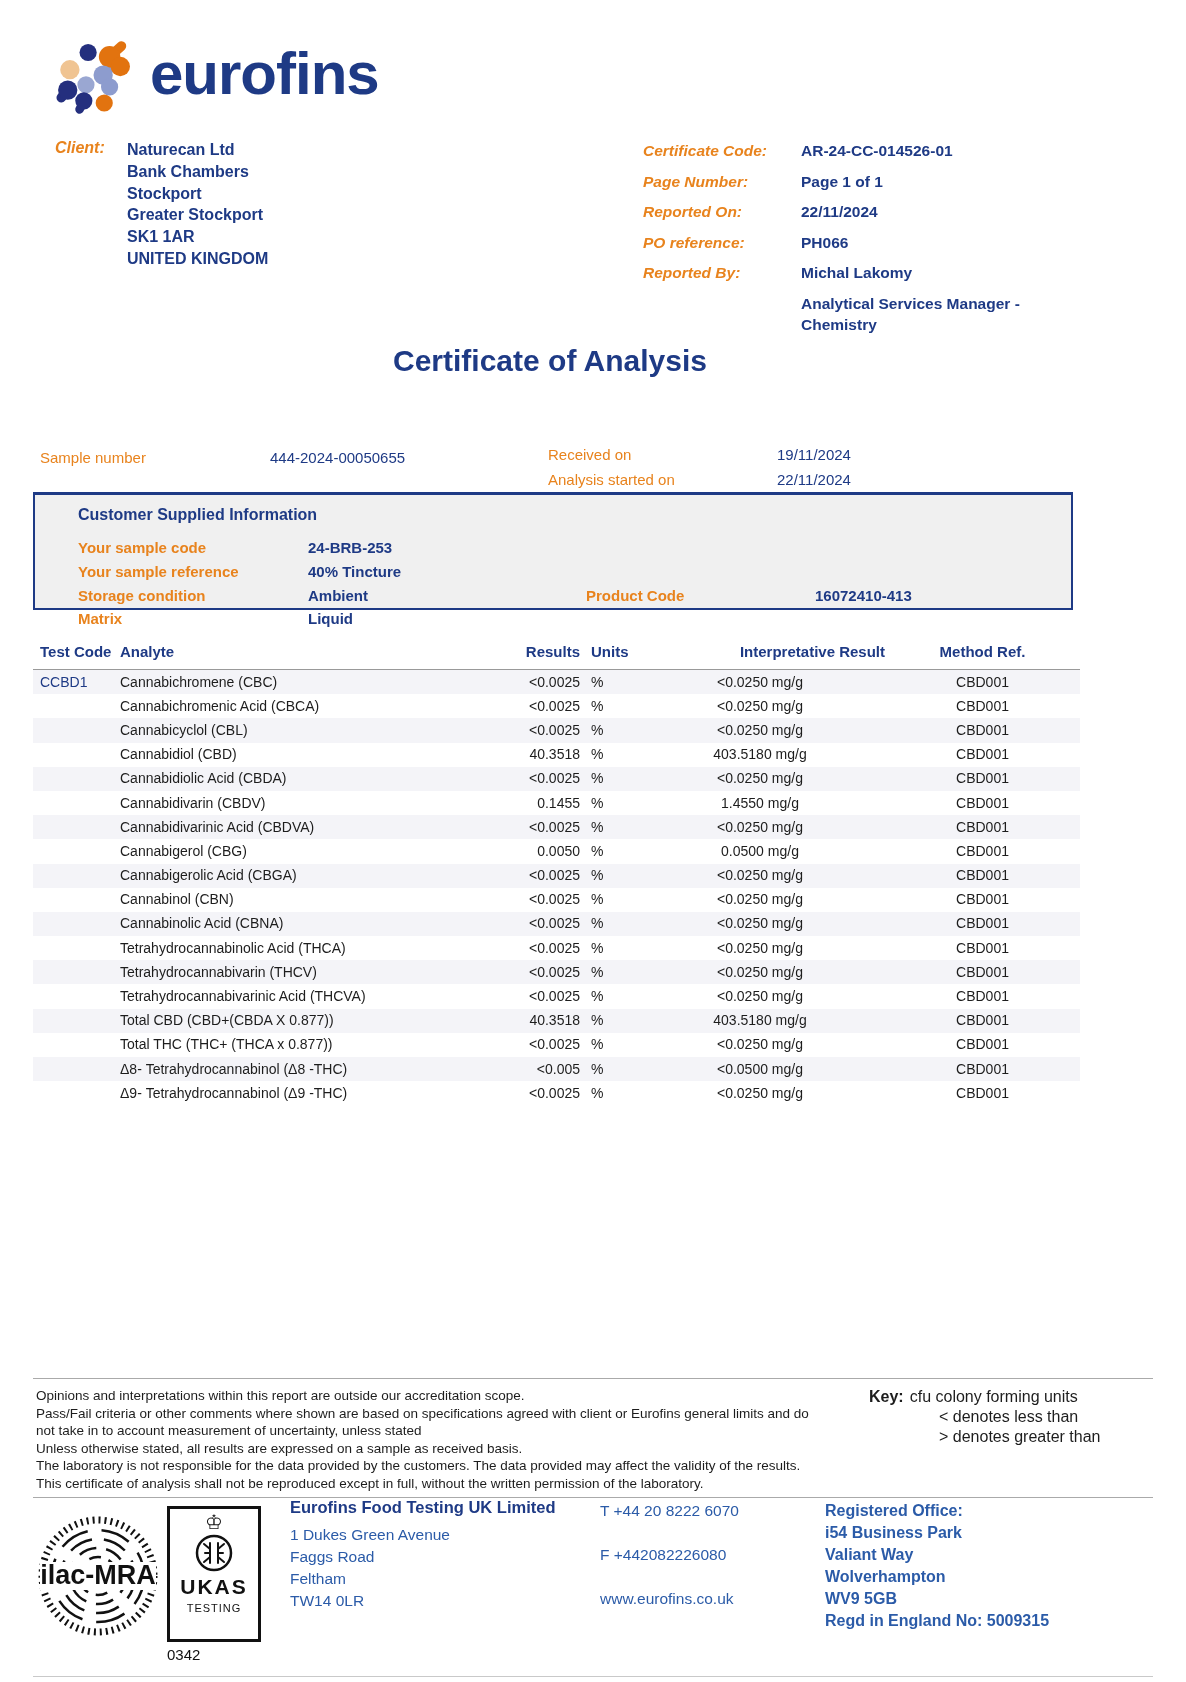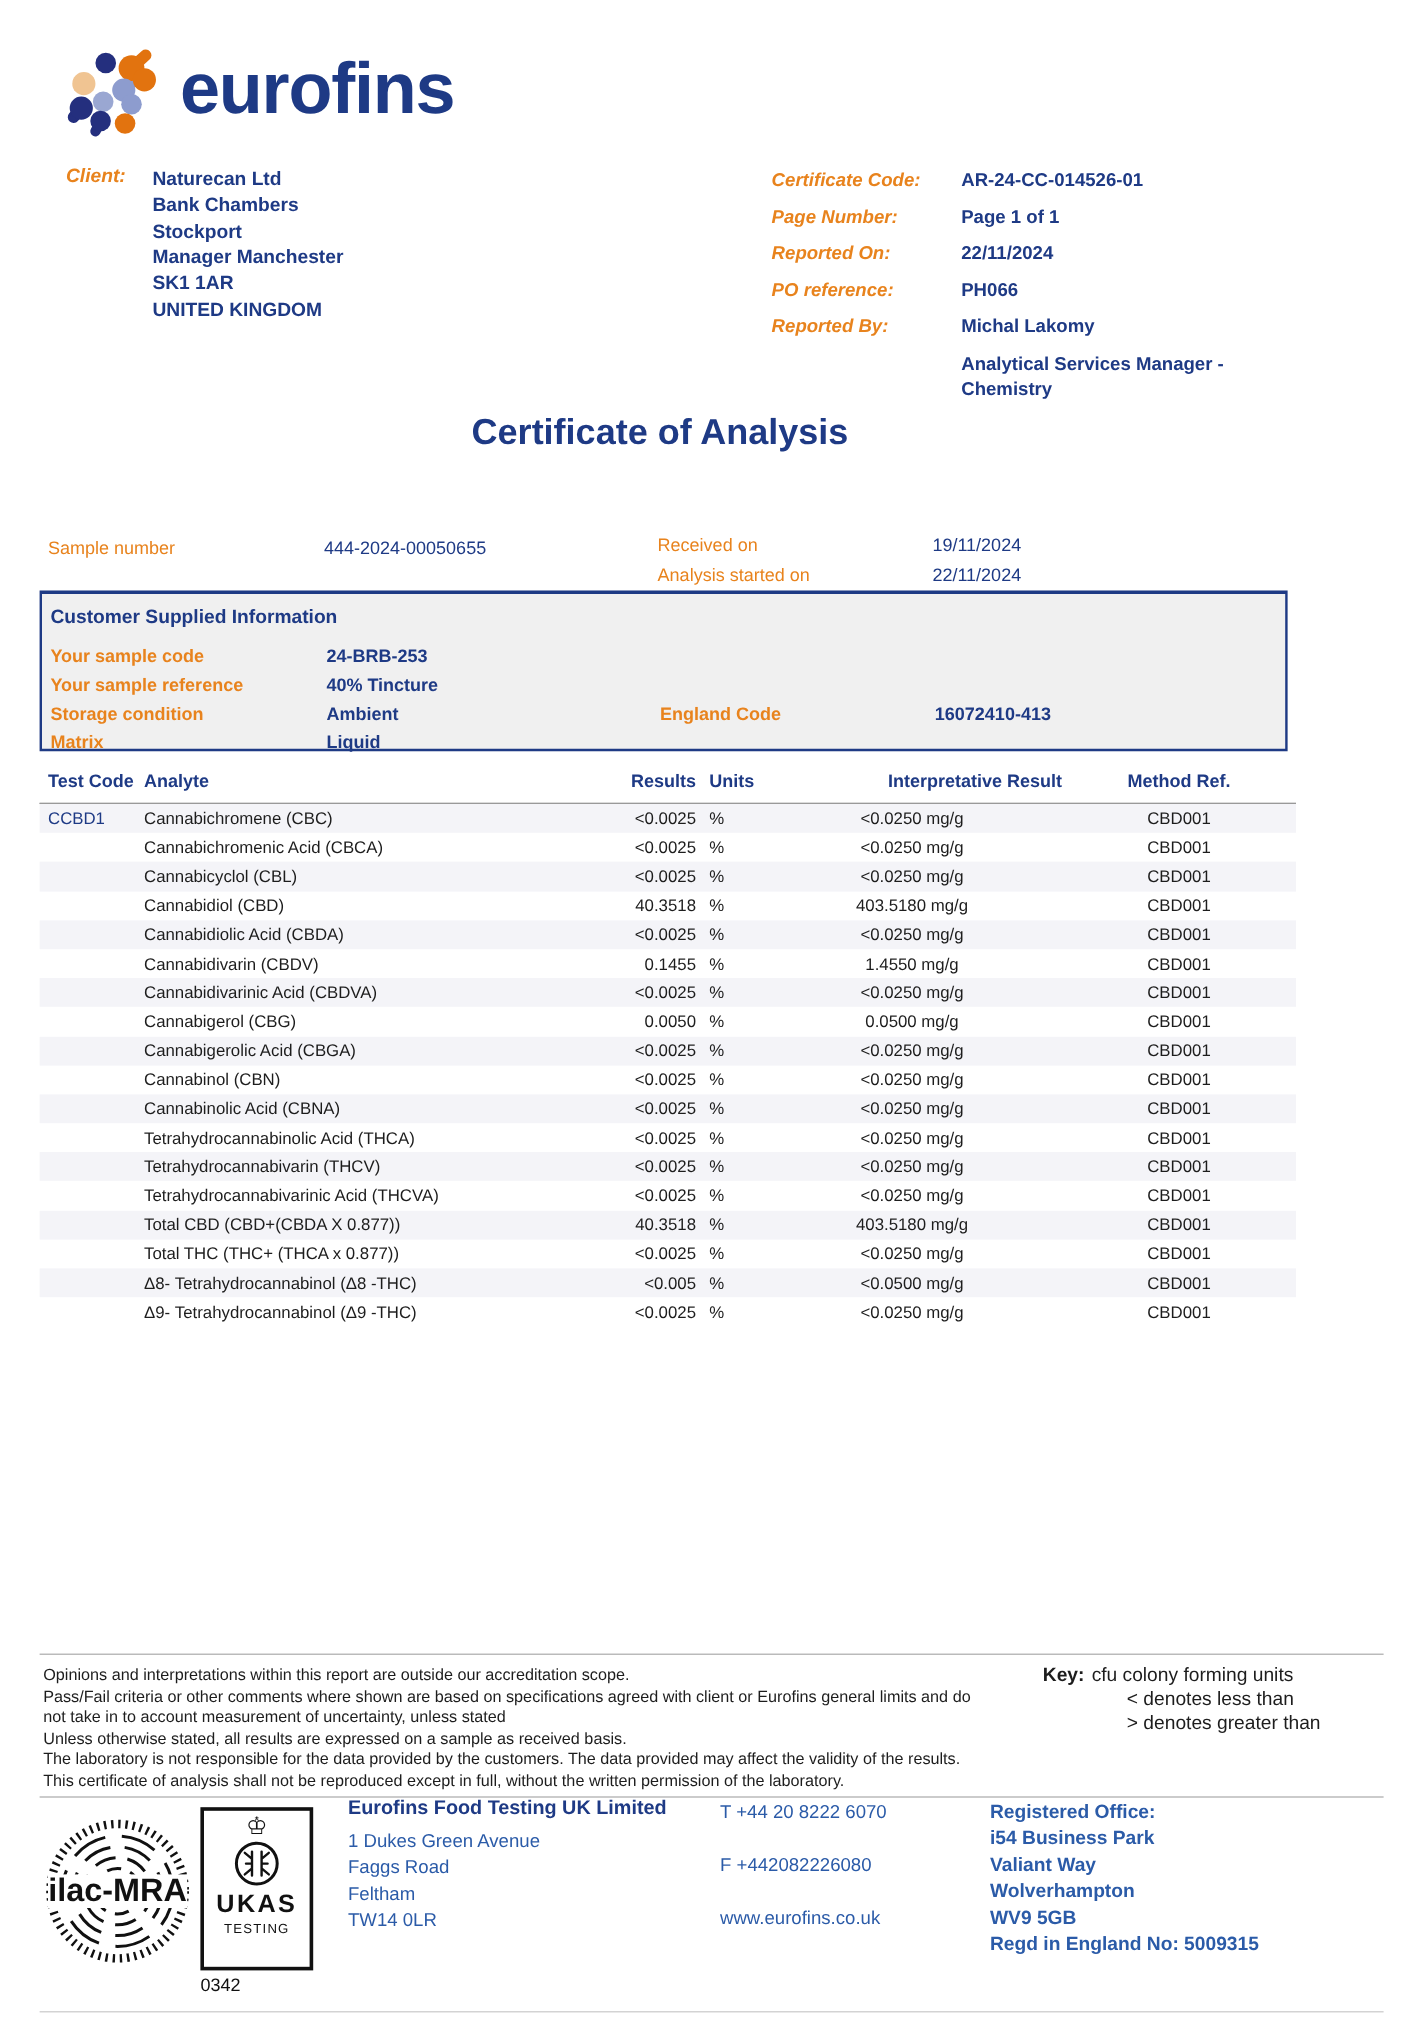--- a/index.html
+++ b/index.html
@@ -39,22 +39,22 @@
   .sample-block .lab{color:var(--orange);position:absolute;}
   .sample-block .val{color:var(--navy);position:absolute;}
   .s-num-lab{left:0;top:3px;}
   .s-num-val{left:230px;top:3px;}
   .s-rec-lab{left:508px;top:0;}
   .s-rec-val{left:737px;top:0;}
   .s-ana-lab{left:508px;top:25px;}
   .s-ana-val{left:737px;top:25px;}
 
   
-  .customer-box{position:absolute;left:33px;top:492px;width:1040px;height:134px;
-    background:var(--boxbg);border:2px solid var(--navy);border-top-width:3px;}
+  .customer-box{position:absolute;left:33px;top:492px;width:1040px;height:118px;
+    background:var(--boxbg);border:2px solid var(--navy);border-top-width:3px;padding-left:36px;}
   .cb-title{color:var(--navy);font-weight:bold;font-size:16px;margin:11px 0 12px 7px;}
   .cb-row{display:flex;font-size:15px;line-height:23.8px;padding-left:7px;font-weight:bold;}
   .cb-label{color:var(--orange);width:230px;flex:none;}
   .cb-value{color:var(--navy);width:278px;flex:none;}
   .cb-label2{color:var(--orange);width:229px;flex:none;}
   .cb-value2{color:var(--navy);}
 
   
   .results-table{position:absolute;left:33px;top:637px;width:1047px;border-collapse:collapse;font-size:14px;}
   .results-table th{color:var(--navy);font-weight:bold;font-size:15px;text-align:left;
@@ -128,21 +128,21 @@
     <div class="logo-text">eurofins</div>
   </div>
 
   <div class="client-block">
     <div class="client-label">Client:</div>
     <div class="client-lines">
 
     <div>Naturecan Ltd</div>
         <div>Bank Chambers</div>
         <div>Stockport</div>
-        <div>Manager Manchester</div>
+        <div>Greater Stockport</div>
         <div>SK1 1AR</div>
         <div>UNITED KINGDOM</div>
       </div>
   </div>
 
   <div class="report-info">
 
       <div class="ri-row">
         <span class="ri-label">Certificate Code:</span>
         <span class="ri-value">AR-24-CC-014526-01</span>
@@ -199,21 +199,21 @@
         <div class="cb-row">
           <span class="cb-label">Your sample reference</span>
           <span class="cb-value">40% Tincture</span>
           <span class="cb-label2"></span>
           <span class="cb-value2"></span>
         </div>
 
         <div class="cb-row">
           <span class="cb-label">Storage condition</span>
           <span class="cb-value">Ambient</span>
-          <span class="cb-label2">England Code</span>
+          <span class="cb-label2">Product Code</span>
           <span class="cb-value2">16072410-413</span>
         </div>
 
         <div class="cb-row">
           <span class="cb-label">Matrix</span>
           <span class="cb-value">Liquid</span>
           <span class="cb-label2"></span>
           <span class="cb-value2"></span>
         </div>
       </div>

